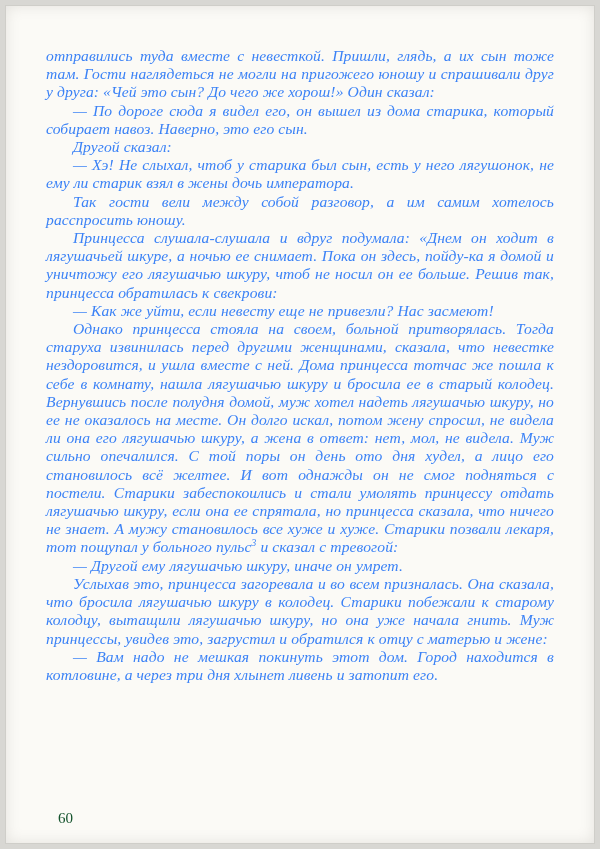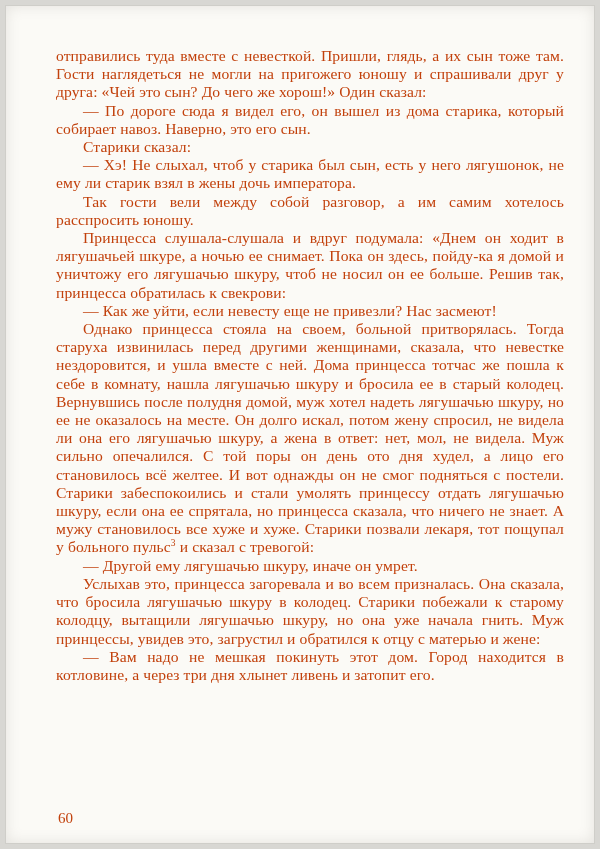--- a/index.html
+++ b/index.html
@@ -21,59 +21,60 @@
     left: 5px;
     top: 5px;
     right: 5px;
     bottom: 5px;
     background: #fbfaf6;
     border: 1px solid #cfcec9;
     box-shadow: inset 0 0 14px rgba(120,118,110,0.18);
   }
   .text-block {
     position: absolute;
-    left: 50px;
+    left: 40px;
     top: 41px;
     width: 508px;
-    color: #c2410c;
+    color: #3b82f6;
     font-size: 15.6px;
     line-height: 18.2px;
     letter-spacing: 0.1px;
+    font-style: italic;
   }
   .text-block p {
     margin: 0;
     text-align: justify;
     text-indent: 27px;
   }
   .text-block p.no-indent {
     text-indent: 0;
   }
   sup.footnote {
     font-size: 9.5px;
     line-height: 0;
     vertical-align: super;
   }
   .page-number {
     position: absolute;
     left: 52px;
     top: 804px;
     font-size: 15px;
-    color: #c2410c;
+    color: #14532d;
   }
 </style>
 </head>
 <body>
 
 <div class="scan-root">
   <div class="page">
 
     <div class="text-block">
       <p class="no-indent">отправились туда вместе с невесткой. Пришли, глядь, а их сын тоже там. Гости наглядеться не могли на пригожего юношу и спрашивали друг у друга: «Чей это сын? До чего же хорош!» Один сказал:</p>
       <p>— По дороге сюда я видел его, он вышел из дома старика, который собирает навоз. Наверно, это его сын.</p>
-      <p>Старики сказал:</p>
+      <p>Другой сказал:</p>
       <p>— Хэ! Не слыхал, чтоб у старика был сын, есть у него лягушонок, не ему ли старик взял в жены дочь императора.</p>
       <p>Так гости вели между собой разговор, а им самим хотелось расспросить юношу.</p>
       <p>Принцесса слушала-слушала и вдруг подумала: «Днем он ходит в лягушачьей шкуре, а ночью ее снимает. Пока он здесь, пойду-ка я домой и уничтожу его лягушачью шкуру, чтоб не носил он ее больше. Решив так, принцесса обратилась к свекрови:</p>
       <p>— Как же уйти, если невесту еще не привезли? Нас засмеют!</p>
       <p>
         <span>Однако принцесса стояла на своем, больной притворялась. Тогда старуха извинилась перед другими женщинами, сказала, что невестке нездоровится, и ушла вместе с ней. Дома принцесса тотчас же пошла к себе в комнату, нашла лягушачью шкуру и бросила ее в старый колодец. Вернувшись после полудня домой, муж хотел надеть лягушачью шкуру, но ее не оказалось на месте. Он долго искал, потом жену спросил, не видела ли она его лягушачью шкуру, а жена в ответ: нет, мол, не видела. Муж сильно опечалился. С той поры он день ото дня худел, а лицо его становилось всё желтее. И вот однажды он не смог подняться с постели. Старики забеспокоились и стали умолять принцессу отдать лягушачью шкуру, если она ее спрятала, но принцесса сказала, что ничего не знает. А мужу становилось все хуже и хуже. Старики позвали лекаря, тот пощупал у больного пульс</span><sup class="footnote">3</sup><span> и сказал с тревогой:</span>
       </p>
       <p>— Другой ему лягушачью шкуру, иначе он умрет.</p>
       <p>Услыхав это, принцесса загоревала и во всем призналась. Она сказала, что бросила лягушачью шкуру в колодец. Старики побежали к старому колодцу, вытащили лягушачью шкуру, но она уже начала гнить. Муж принцессы, увидев это, загрустил и обратился к отцу с матерью и жене:</p>
       <p>— Вам надо не мешкая покинуть этот дом. Город находится в котловине, а через три дня хлынет ливень и затопит его.</p>

